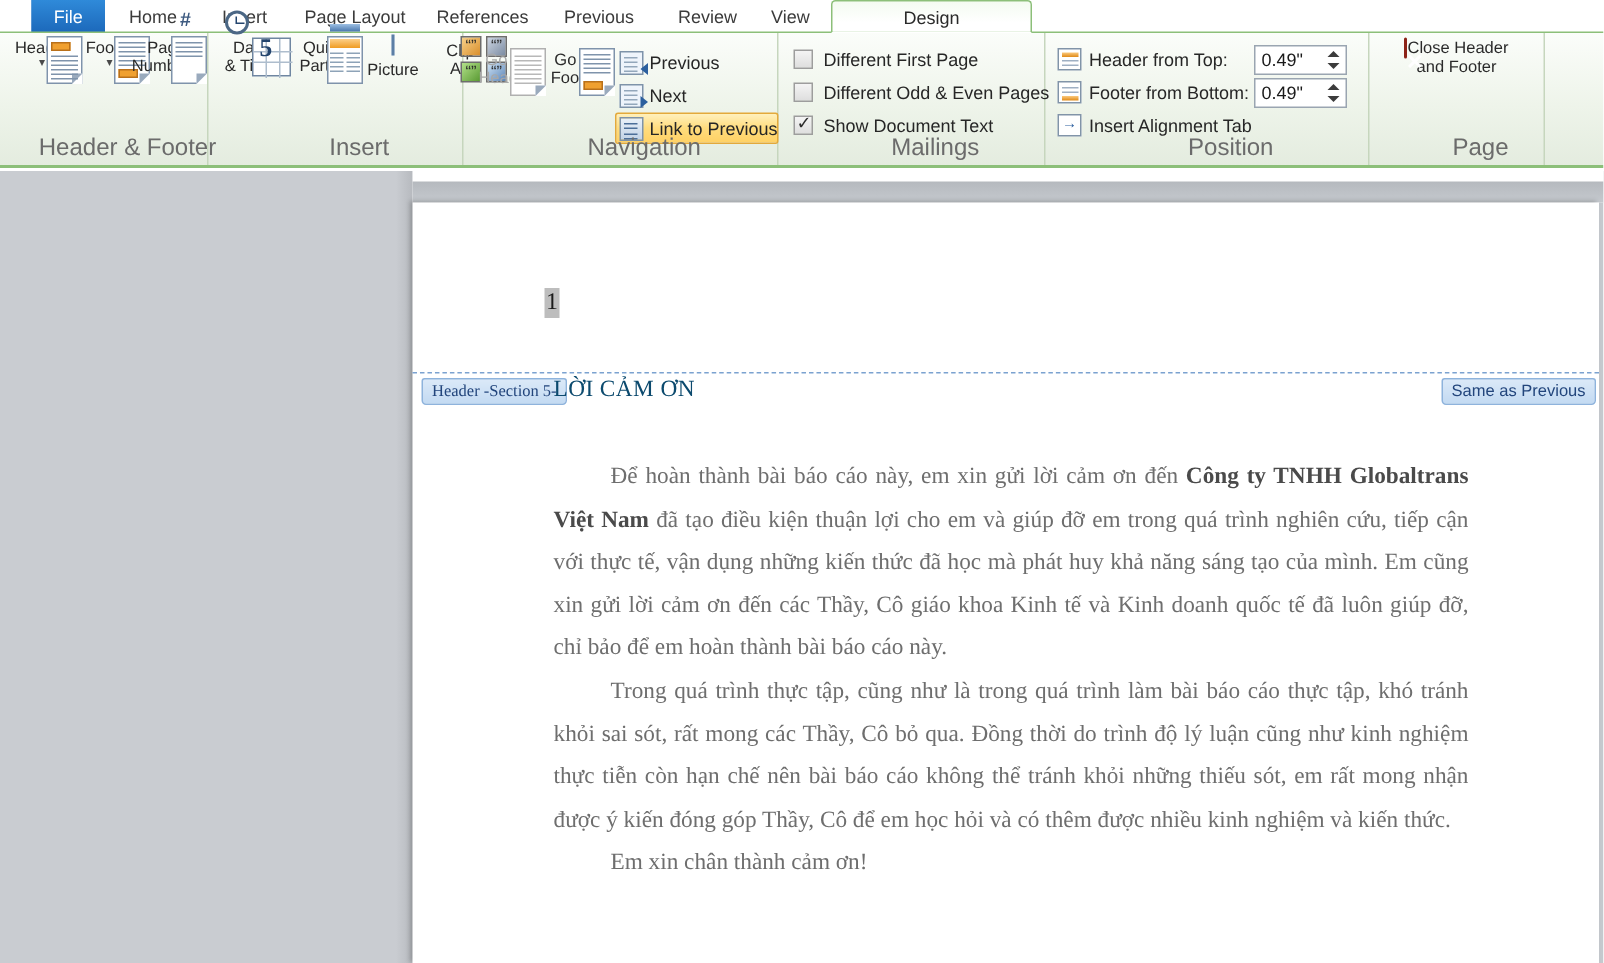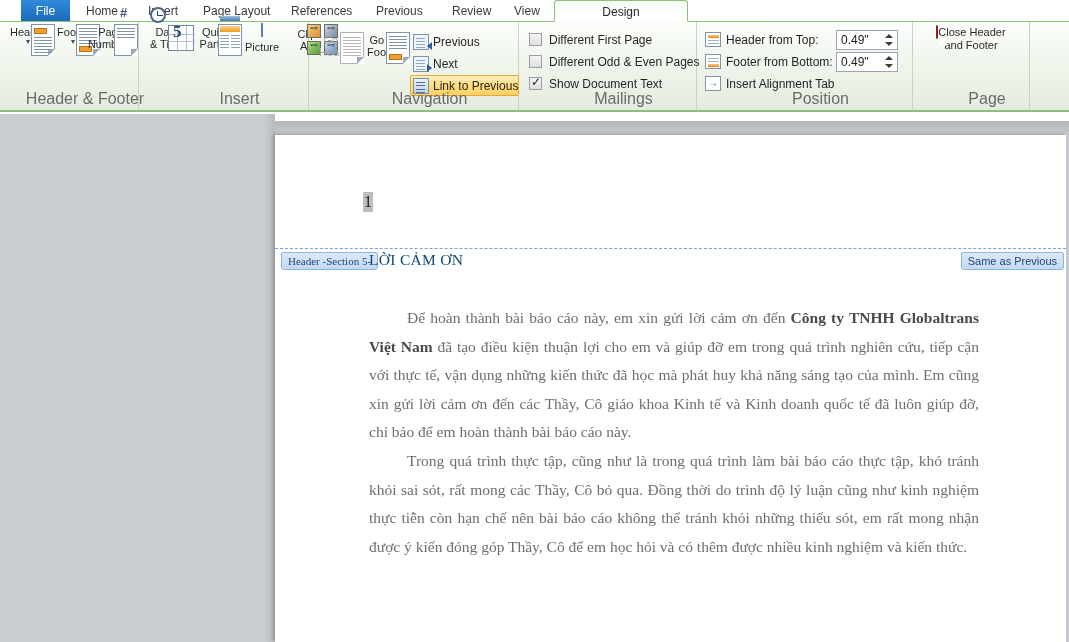--- a/index.html
+++ b/index.html
@@ -603,16 +603,17 @@
       <span class="selchar">1</span>
 
       <div class="hdrline"></div>
       <div class="hdrtag left">Header -Section 5-</div>
       <div class="hdrtag right">Same as Previous</div>
 
       <div class="doctext">
         <div class="doctitle">LỜI CẢM ƠN</div>
         <p class="para"><span>Để hoàn thành bài báo cáo này, em xin gửi lời cảm ơn đến </span><b>Công ty TNHH Globaltrans Việt Nam</b><span>  đã tạo điều kiện thuận lợi cho em và giúp đỡ em trong quá trình nghiên cứu, tiếp cận với thực tế, vận dụng những kiến thức đã học mà phát huy khả năng sáng tạo của mình. Em cũng xin gửi lời cảm ơn đến các Thầy, Cô giáo khoa Kinh tế và Kinh doanh quốc tế đã luôn giúp đỡ, chỉ bảo để em hoàn thành bài báo cáo này.</span></p>
         <p class="para">Trong quá trình thực tập, cũng như là trong quá trình làm bài báo cáo thực tập, khó tránh khỏi sai sót, rất mong các Thầy, Cô bỏ qua. Đồng thời do trình độ lý luận cũng như kinh nghiệm thực tiễn còn hạn chế nên bài báo cáo không thể tránh khỏi những thiếu sót, em rất mong nhận được ý kiến đóng góp Thầy, Cô để em học hỏi và có thêm được nhiều kinh nghiệm và kiến thức.</p>
+        <p class="para">Em xin chân thành cảm ơn!</p>
       </div>
     </div>
   </div>
 </div>
 
 </body></html>

